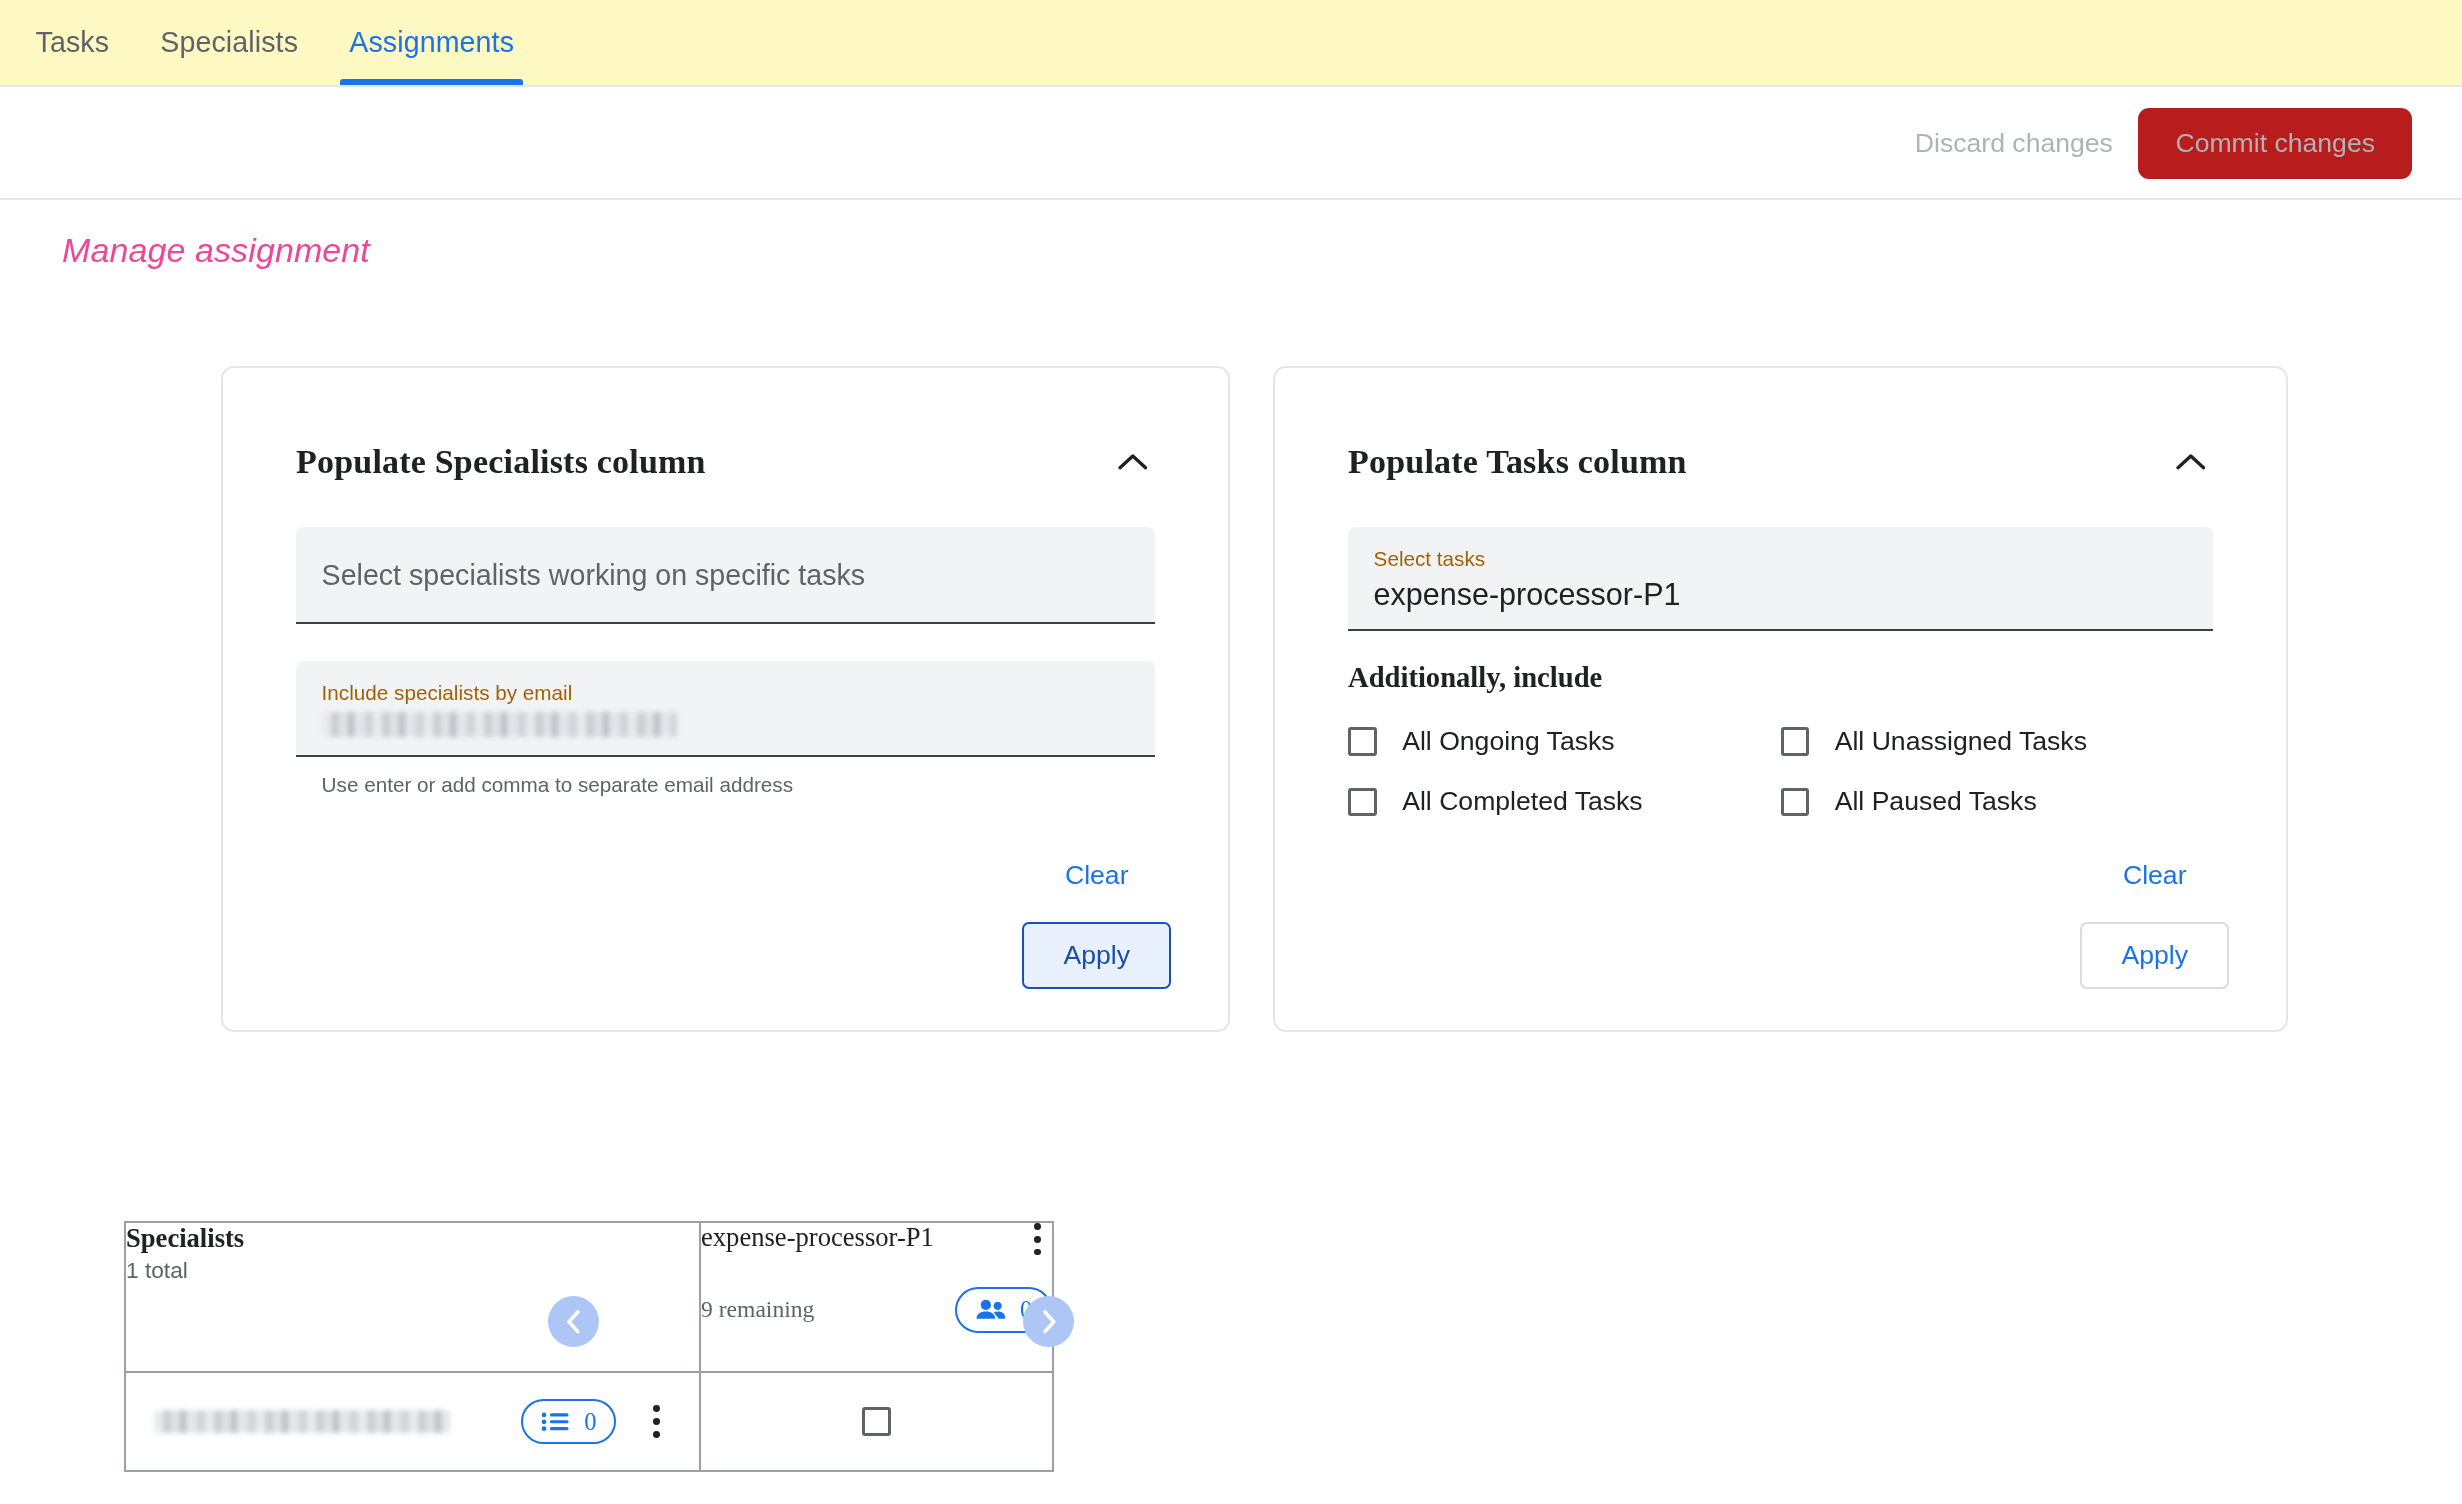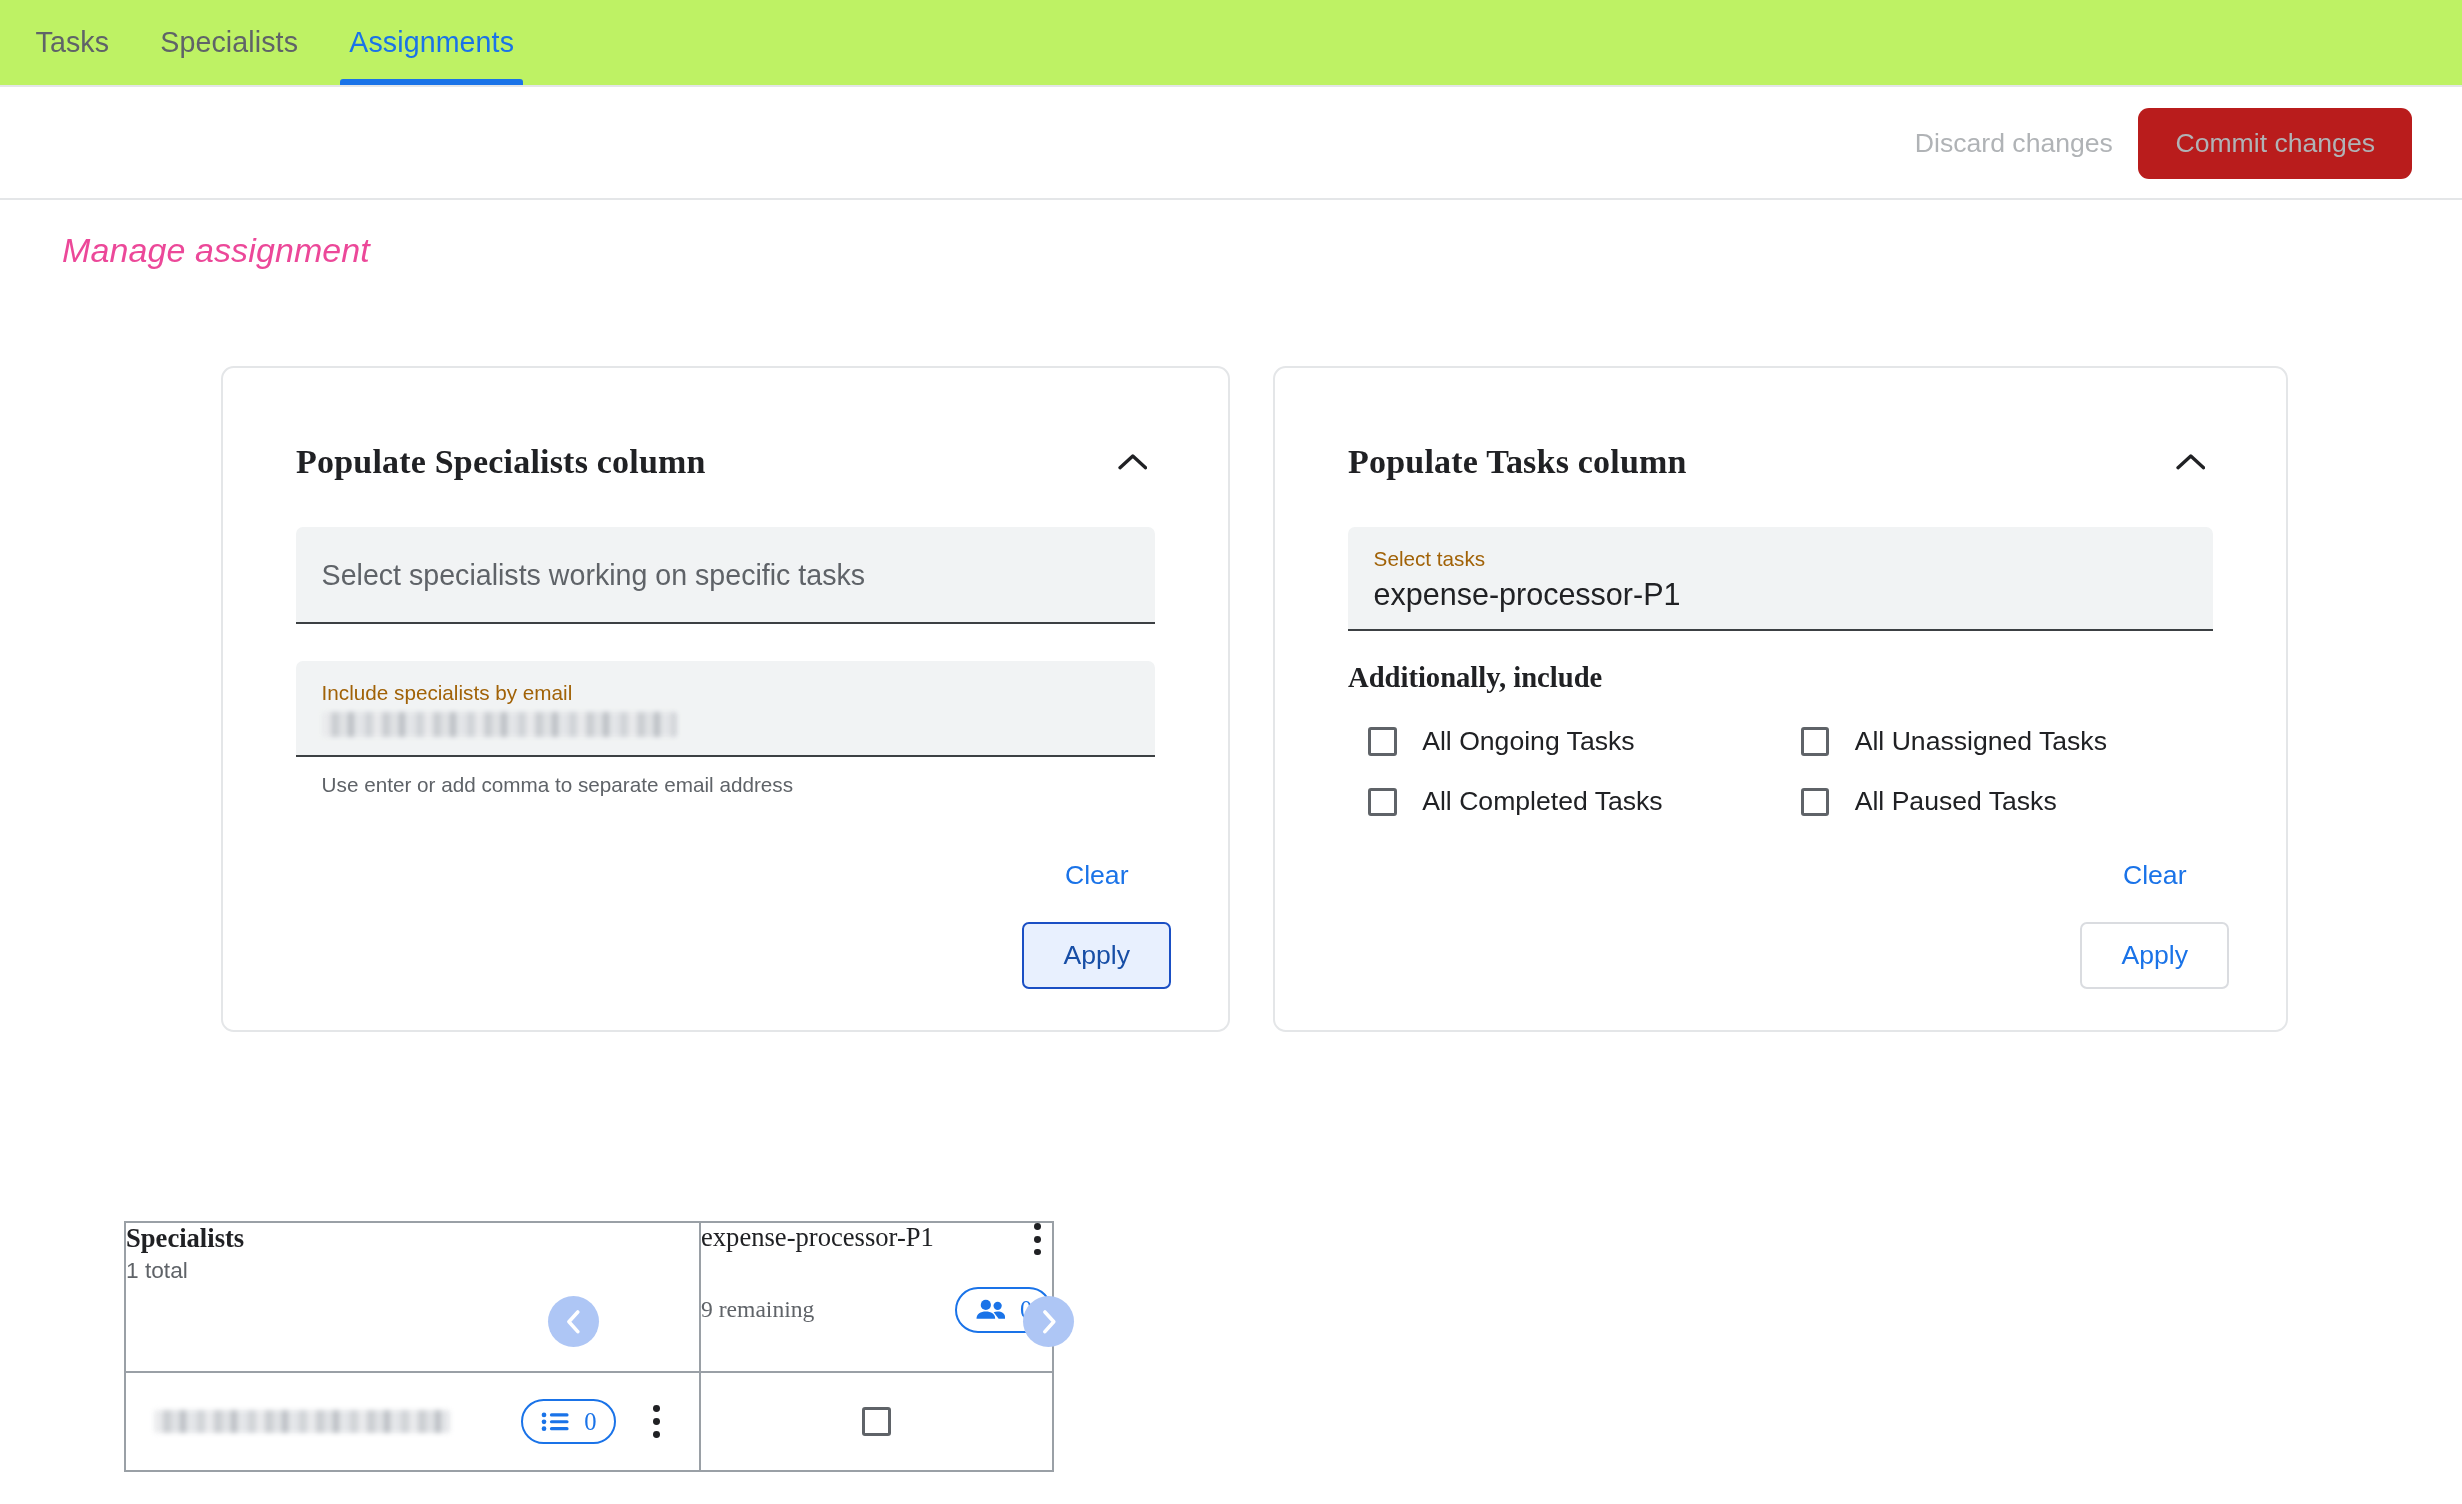--- a/index.html
+++ b/index.html
@@ -8,21 +8,21 @@
     width: 2463px; height: 1504px;
     background: #ffffff;
     font-family: "Liberation Sans", sans-serif;
     -webkit-font-smoothing: antialiased;
   }
   .page { position: relative; width: 2463px; height: 1504px; overflow: hidden; background:#fff; }
 
   
   .tabbar {
     position: absolute; left: 0; top: 0; width: 2463px; height: 87px;
-    border-bottom: 2px solid #e4e6e8; background: #bef264;
+    border-bottom: 2px solid #e4e6e8; background: #fef9c3;
     display: flex; align-items: flex-end;
   }
   .tab {
     position: relative; height: 85px; display: flex; align-items: center;
     padding: 0 25.6px; font-size: 28.6px; color: #5f6368; cursor: pointer;
     letter-spacing: 0.1px;
   }
   .tab:first-child { margin-left: 9.9px; }
   .tab.active { color: #1a73e8; }
   .tab.active::after {
@@ -108,21 +108,21 @@
   .blurred.row-email { width: 296px; height: 23.6px; }
 
   .sub-head {
     font-family: "Liberation Serif", serif; font-weight: 700;
     font-size: 28.6px; color: #202124; margin: 31.5px 0 0 0;
   }
   .checks {
     display: grid; grid-template-columns: 1fr 1fr;
     row-gap: 29.6px; margin-top: 31.5px;
   }
-  .check-item { display: flex; align-items: center; gap: 25.6px; cursor: pointer; margin-left: 20px; }
+  .check-item { display: flex; align-items: center; gap: 25.6px; cursor: pointer; }
   .cbox {
     width: 28.6px; height: 28.6px; border: 3px solid #5f6368; border-radius: 3px;
     background: #fff; flex: 0 0 auto;
   }
   .check-label { font-size: 26.6px; color: #202124; }
 
   .card-actions {
     position: absolute; right: 57px; bottom: 41px;
     display: flex; align-items: center; gap: 15.8px; flex-direction: column;
   }

